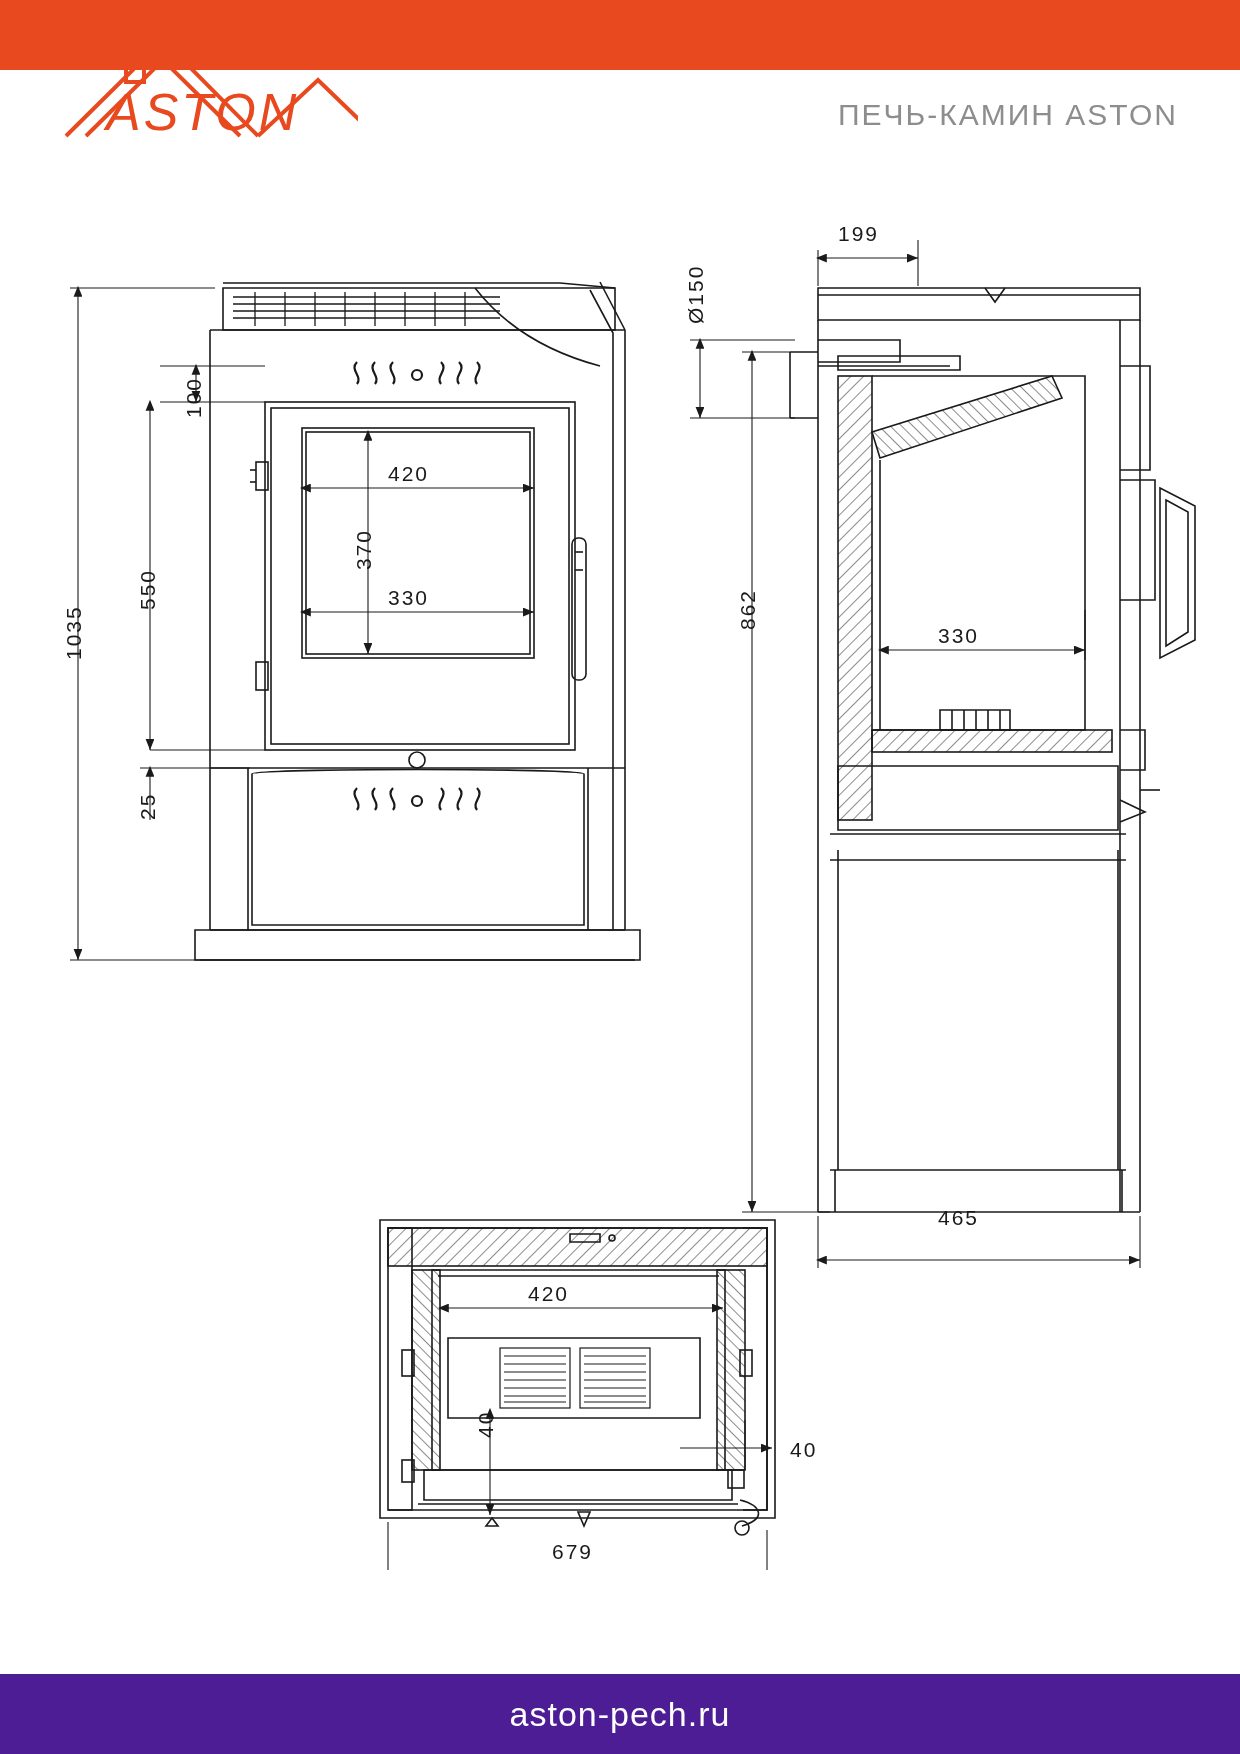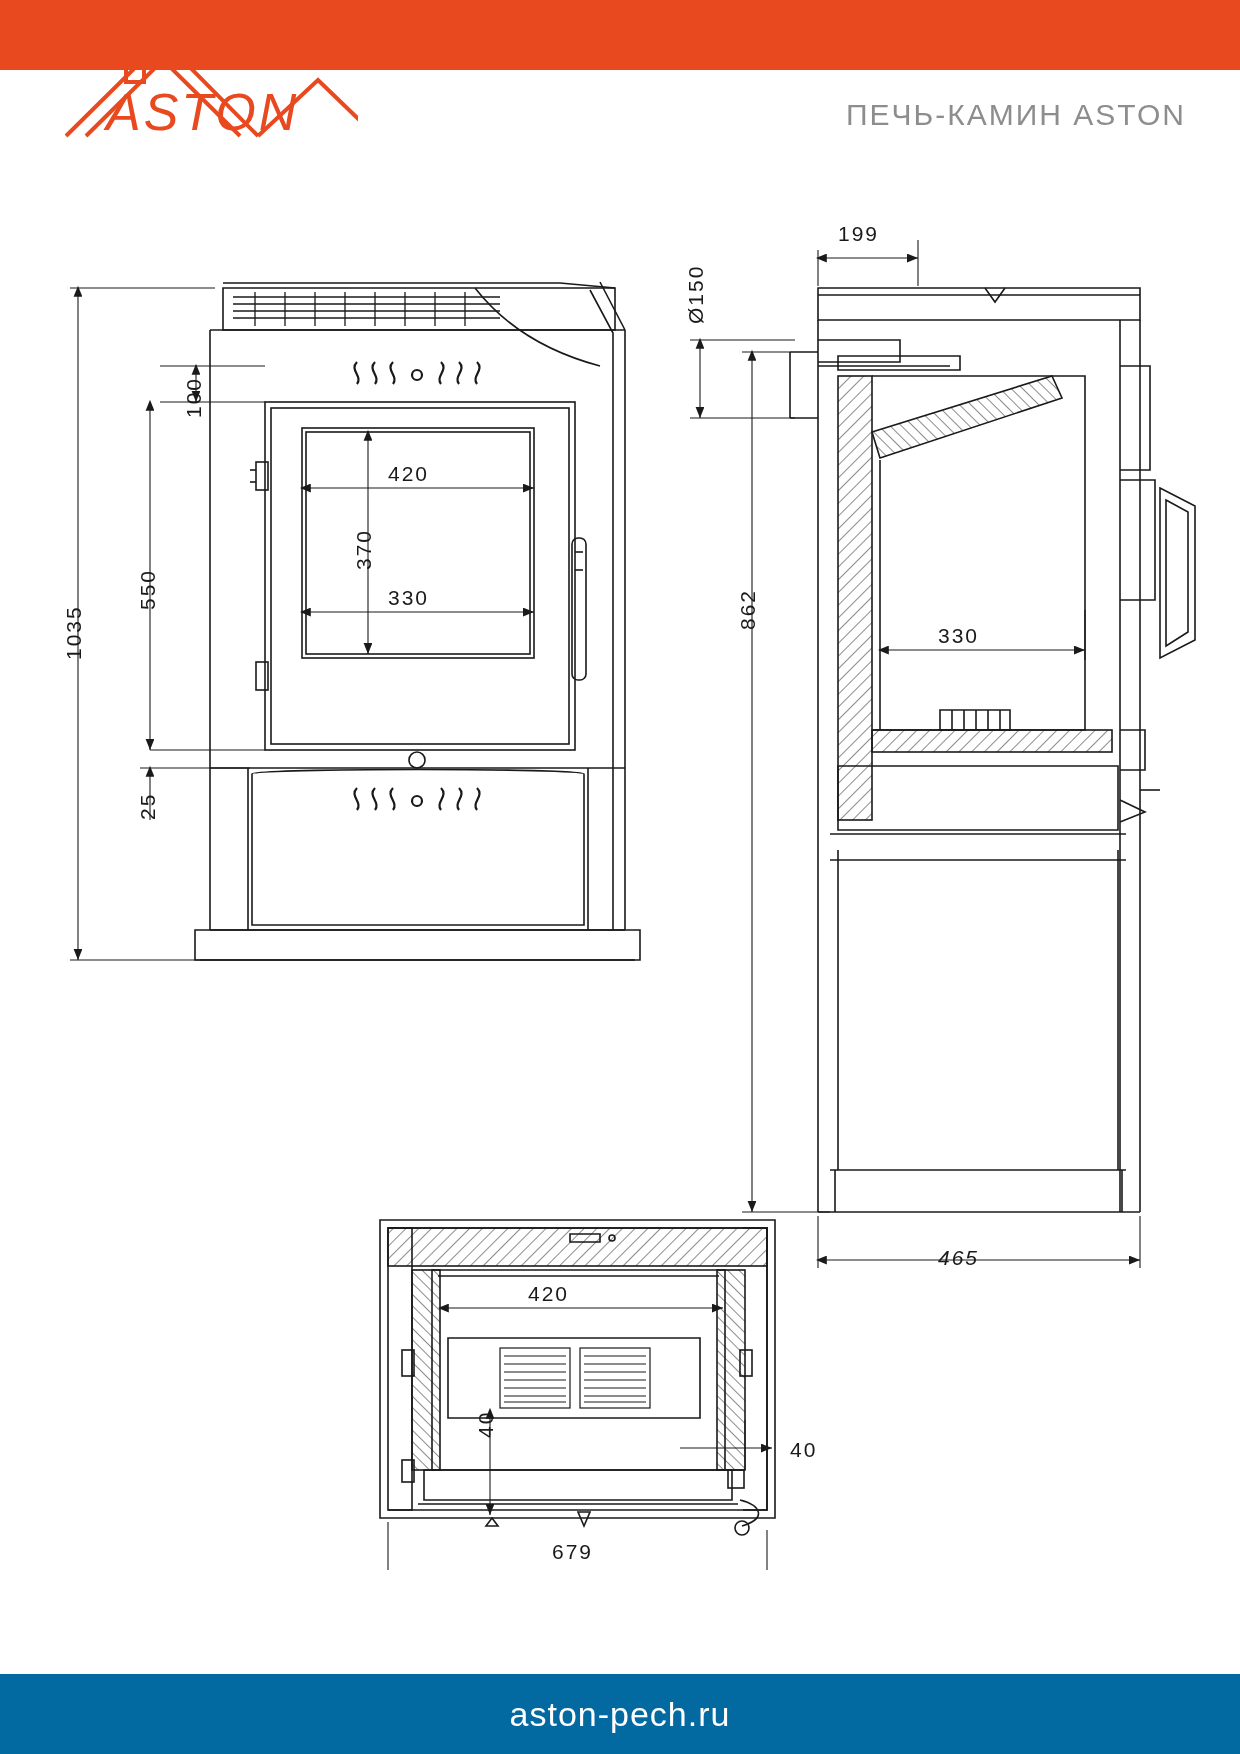--- a/index.html
+++ b/index.html
@@ -15,38 +15,38 @@
   .top-bar {
     position: absolute;
     left: 0; top: 0;
     width: 1240px; height: 70px;
     background: #e8491f;
   }
   .bottom-bar {
     position: absolute;
     left: 0; bottom: 0;
     width: 1240px; height: 80px;
-    background: #0369a1;
+    background: #4c1d95;
     display: flex;
     align-items: center;
     justify-content: center;
   }
   .site-url {
     color: #ffffff;
     font-size: 34px;
     letter-spacing: 1px;
   }
   .logo {
     position: absolute;
     left: 58px; top: 18px;
     width: 300px; height: 135px; font-style: italic;
   }
   .header-title {
     position: absolute;
-    right: 54px; top: 98px;
+    right: 62px; top: 98px;
     font-size: 30px;
     letter-spacing: 2px;
     color: #8d8d8d;
     text-align: right;
   }
   .canvas {
     position: absolute;
     left: 0; top: 170px;
     width: 1240px; height: 1400px;
   }
@@ -337,21 +337,21 @@
 <div class="dim" style="left:388px; top:416px;">330</div>
 
 <div class="dim" style="left:838px; top:52px;">199</div>
 
 <div class="dim vert" style="left:684px; top:154px;">Ø150</div>
 
 <div class="dim" style="left:938px; top:454px;">330</div>
 
 <div class="dim vert" style="left:736px; top:460px;">862</div>
 
-<div class="dim" style="left:938px; top:1076px;font-style:italic;">465</div>
+<div class="dim" style="left:938px; top:1036px;">465</div>
 
 <div class="dim" style="left:528px; top:1112px;">420</div>
 
 <div class="dim vert" style="left:474px; top:1268px;">40</div>
 
 <div class="dim" style="left:790px; top:1268px;">40</div>
 
 <div class="dim" style="left:552px; top:1370px;">679</div>
 </div>
 

